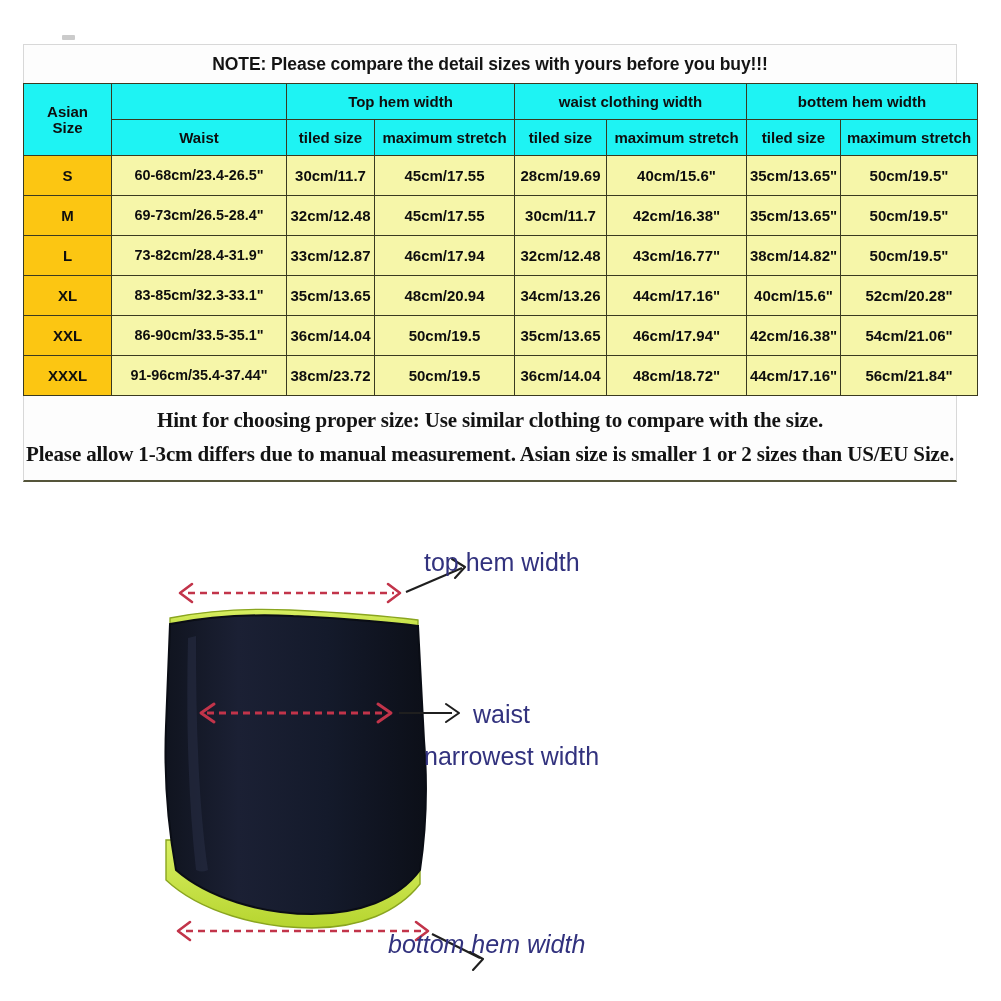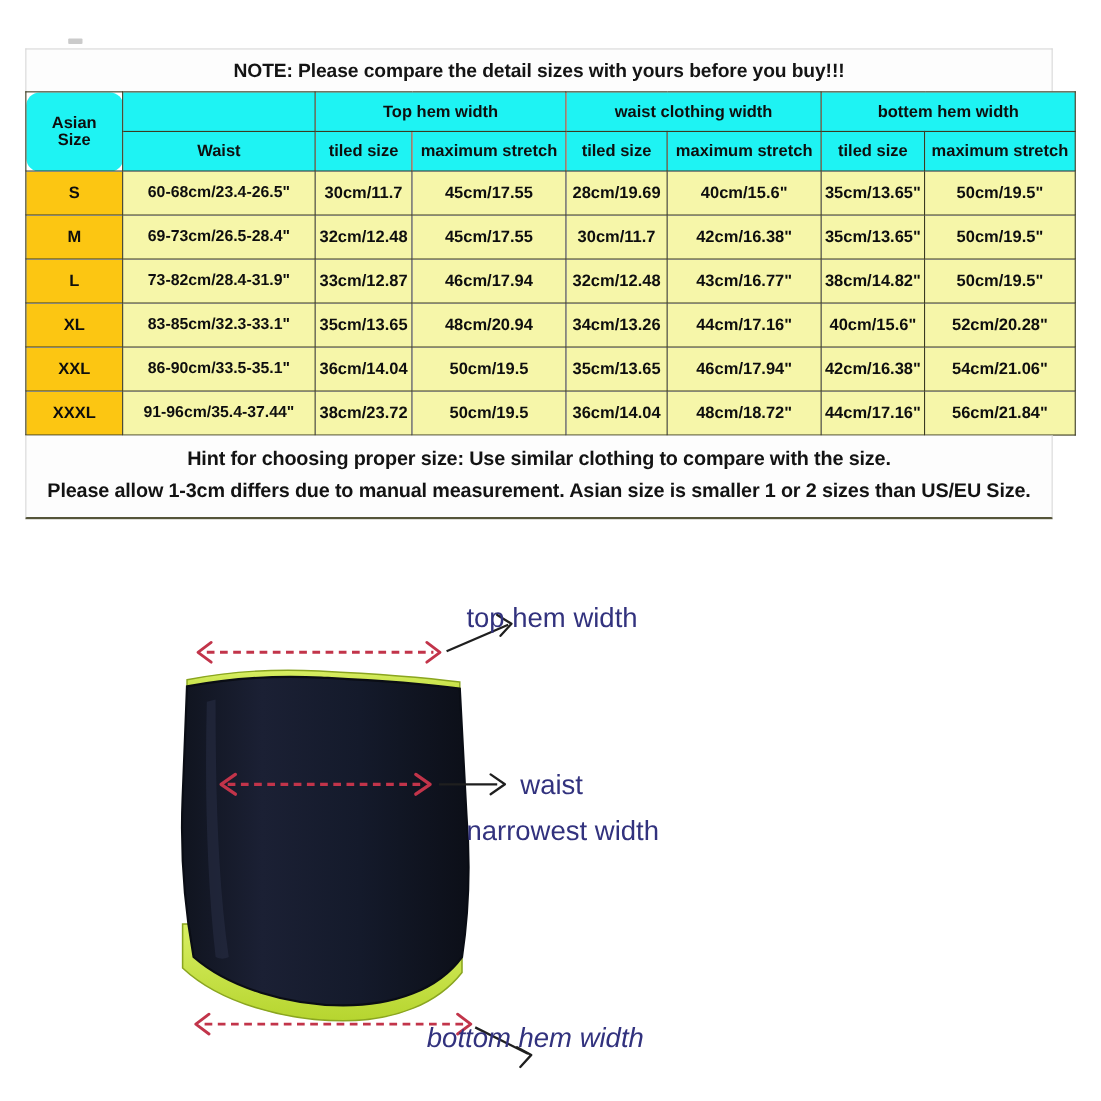--- a/index.html
+++ b/index.html
@@ -75,21 +75,20 @@
     font-size: 16px;
     color: #0b0b0b;
     height: 31px;
   }
   th.hd-asian {
     background: #1ef3f3;
     font-weight: bold;
     font-size: 16px;
     color: #0b0b0b;
     line-height: 1.45;
-    border-radius: 12px;
   }
   th.hd-blank { background: #1ef3f3; }
   th.hd-sub {
     background: #1ef3f3;
     font-weight: bold;
     font-size: 15px;
     color: #0b0b0b;
     height: 31px;
   }
 
@@ -111,26 +110,27 @@
 
   .hint-bar {
     background: #fdfdfd;
     border: 1px solid #d8d8d8;
     border-top: none;
     border-bottom: 2.5px solid #55553a;
     padding: 7px 0 9px 0;
     text-align: center;
   }
   .hint-line {
-    font-size: 18px;
+    font-size: 21px;
     font-weight: bold;
     color: #131313;
     line-height: 1.62;
     letter-spacing: -.15px;
     white-space: nowrap;
+    font-family: Liberation Serif, serif;
   }
 
   
   .illus {
     position: absolute;
     left: 0;
     top: 540px;
     width: 1001px;
     height: 461px;
     background: #ffffff;

